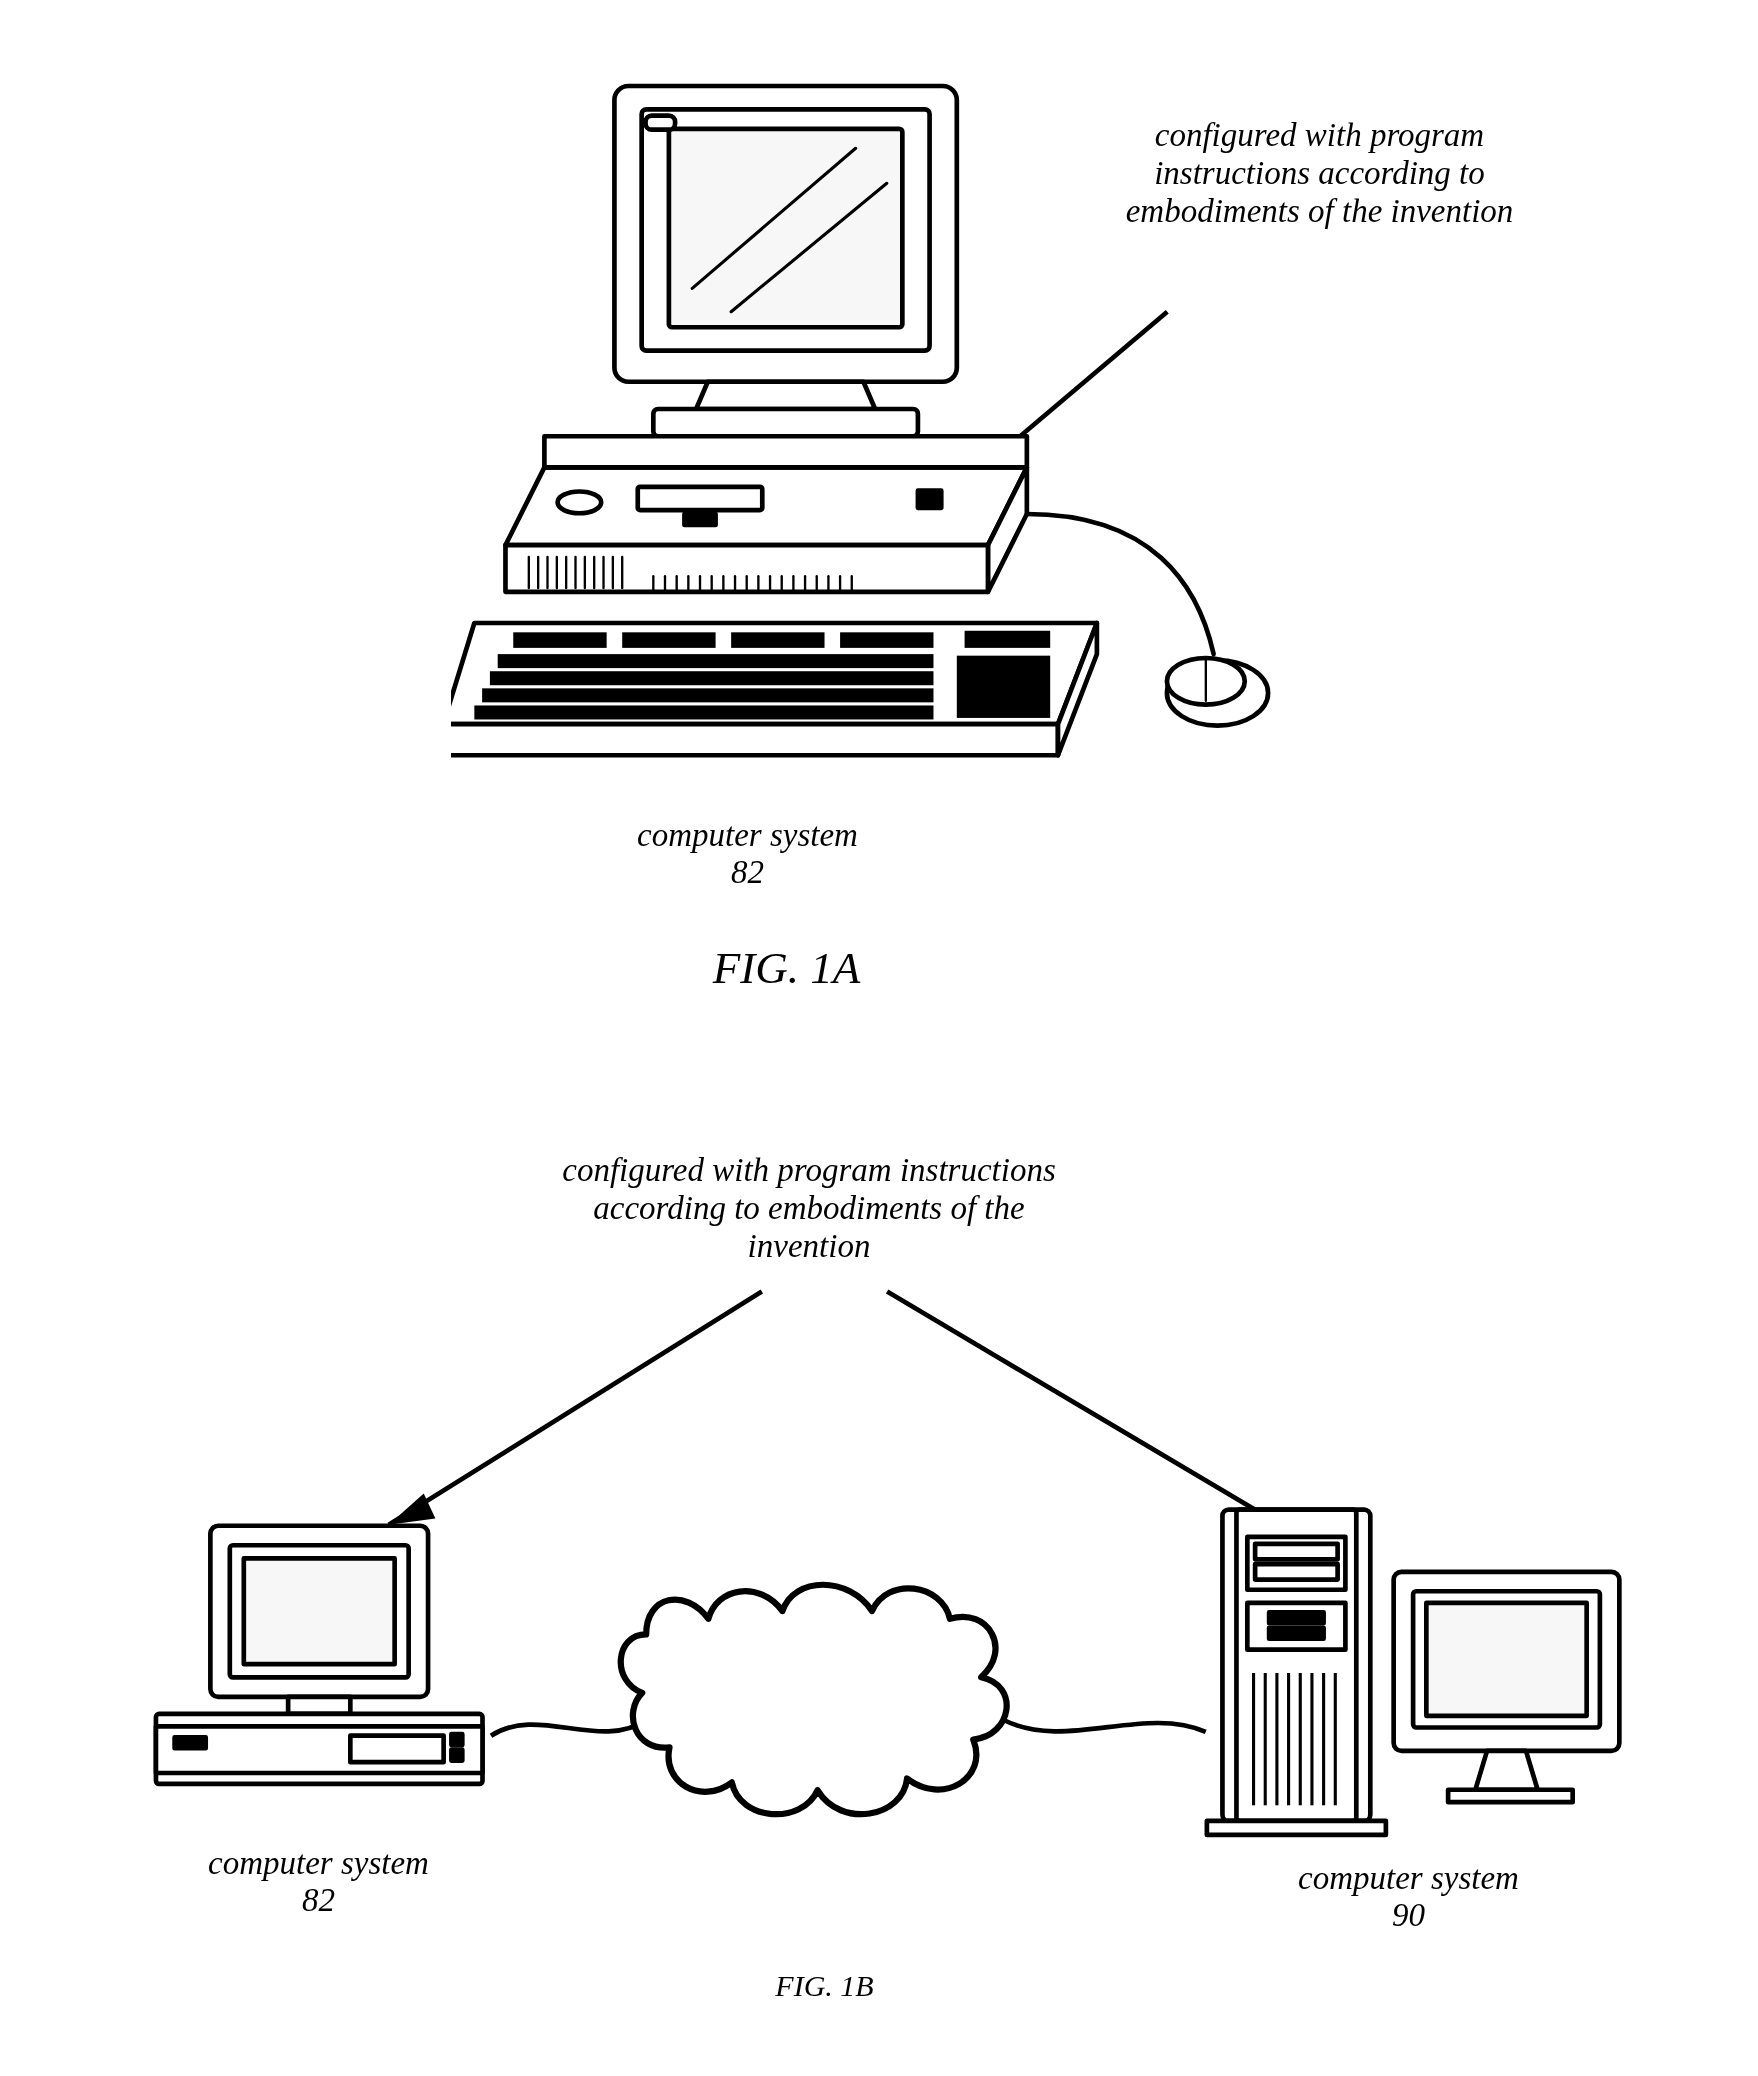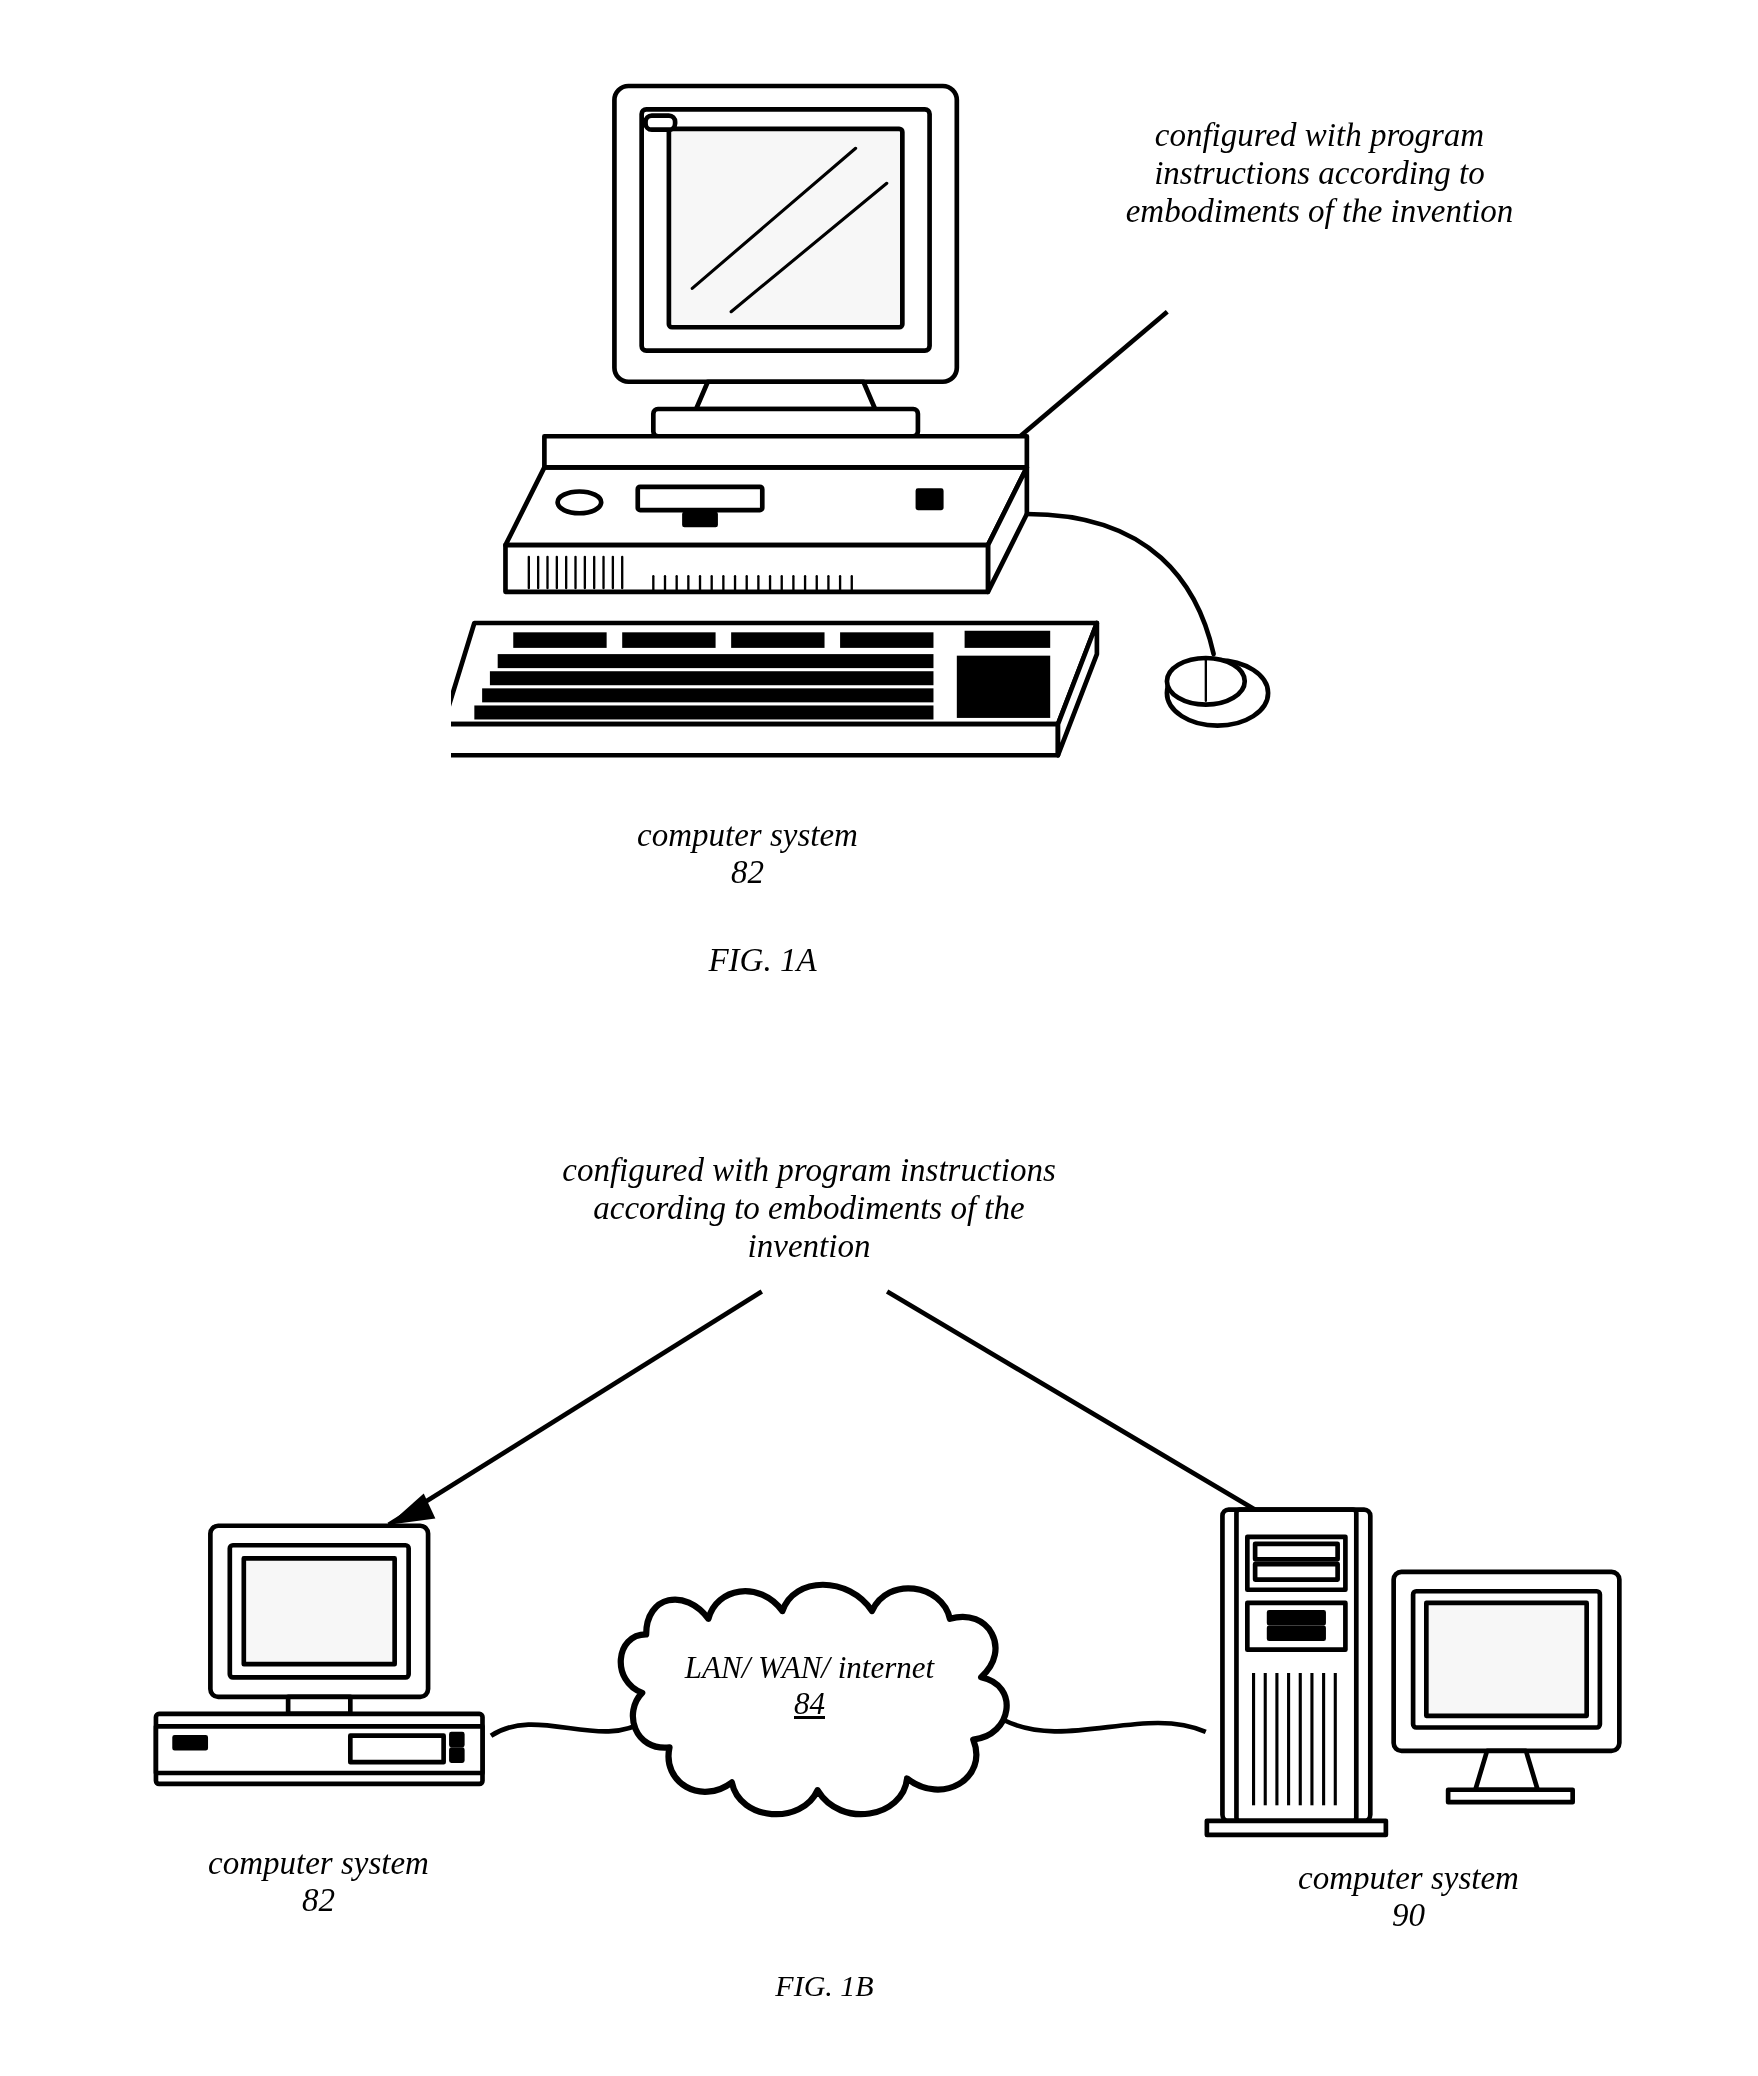--- a/index.html
+++ b/index.html
@@ -119,21 +119,21 @@
       <ellipse cx="970" cy="775" rx="50" ry="30" fill="#fff"></ellipse>
       <line x1="970" y1="748" x2="970" y2="800" stroke-width="3"></line>
     </g>
   </svg>
 
   <div class="abs center" style="left:592px; top:817px; width:311px; font-size:33px;">
     <div class="italic">computer system</div>
     <div class="italic">82</div>
   </div>
 
-  <div class="abs italic center" style="left:646px; top:942px; width:233px; font-size:33px;">FIG. 1A</div>
+  <div class="abs italic center" style="left:670px; top:942px; width:233px; font-size:45px;">FIG. 1A</div>
 
   <div class="abs italic center" style="left:529px; top:1152px; width:560px; font-size:33px; line-height:1.15;">configured with program instructions according to embodiments of the invention</div>
 
   <svg class="abs" style="left:342px; top:1276px;" width="451" height="272" viewBox="0 0 580 350">
     <line x1="540" y1="20" x2="60" y2="320" stroke="#000" stroke-width="6"></line>
     <polygon points="60,320 105,280 120,312" fill="#000"></polygon>
   </svg>
   <svg class="abs" style="left:856px; top:1276px;" width="498" height="288" viewBox="0 0 640 370">
     <line x1="40" y1="20" x2="580" y2="340" stroke="#000" stroke-width="6"></line>
     <polygon points="580,340 525,300 510,335" fill="#000"></polygon>
@@ -170,24 +170,20 @@
              C60 270 110 300 150 270
              C160 320 240 325 260 280
              C290 330 370 315 375 265
              C420 300 480 265 460 215
              C510 210 520 145 470 135
              C510 100 480 45 430 60
              C420 15 350 5 330 50
              C300 5 230 5 215 50
              C185 10 130 20 120 60 Z" stroke="#000" stroke-width="8" fill="#fff" stroke-linejoin="round"></path>
   </svg>
-  <div class="abs italic center" style="left:646px; top:1650px; width:327px; font-size:31px;">
-    <div>LAN/ WAN/ internet</div>
-    <div class="underline">84</div>
-  </div>
 
   <svg class="abs" style="left:996px; top:1697px;" width="218" height="62" viewBox="0 0 280 80">
     <path d="M10 30 C90 70 190 10 270 45" stroke="#000" stroke-width="6" fill="none"></path>
   </svg>
 
   <svg class="abs" style="left:1199px; top:1494px;" width="436" height="358" viewBox="0 0 560 460">
     <g stroke="#000" stroke-width="6" fill="#fff" stroke-linejoin="round">
 
       <rect x="30" y="20" width="190" height="400" rx="8"></rect>
       <rect x="48" y="20" width="154" height="400" rx="4"></rect>

